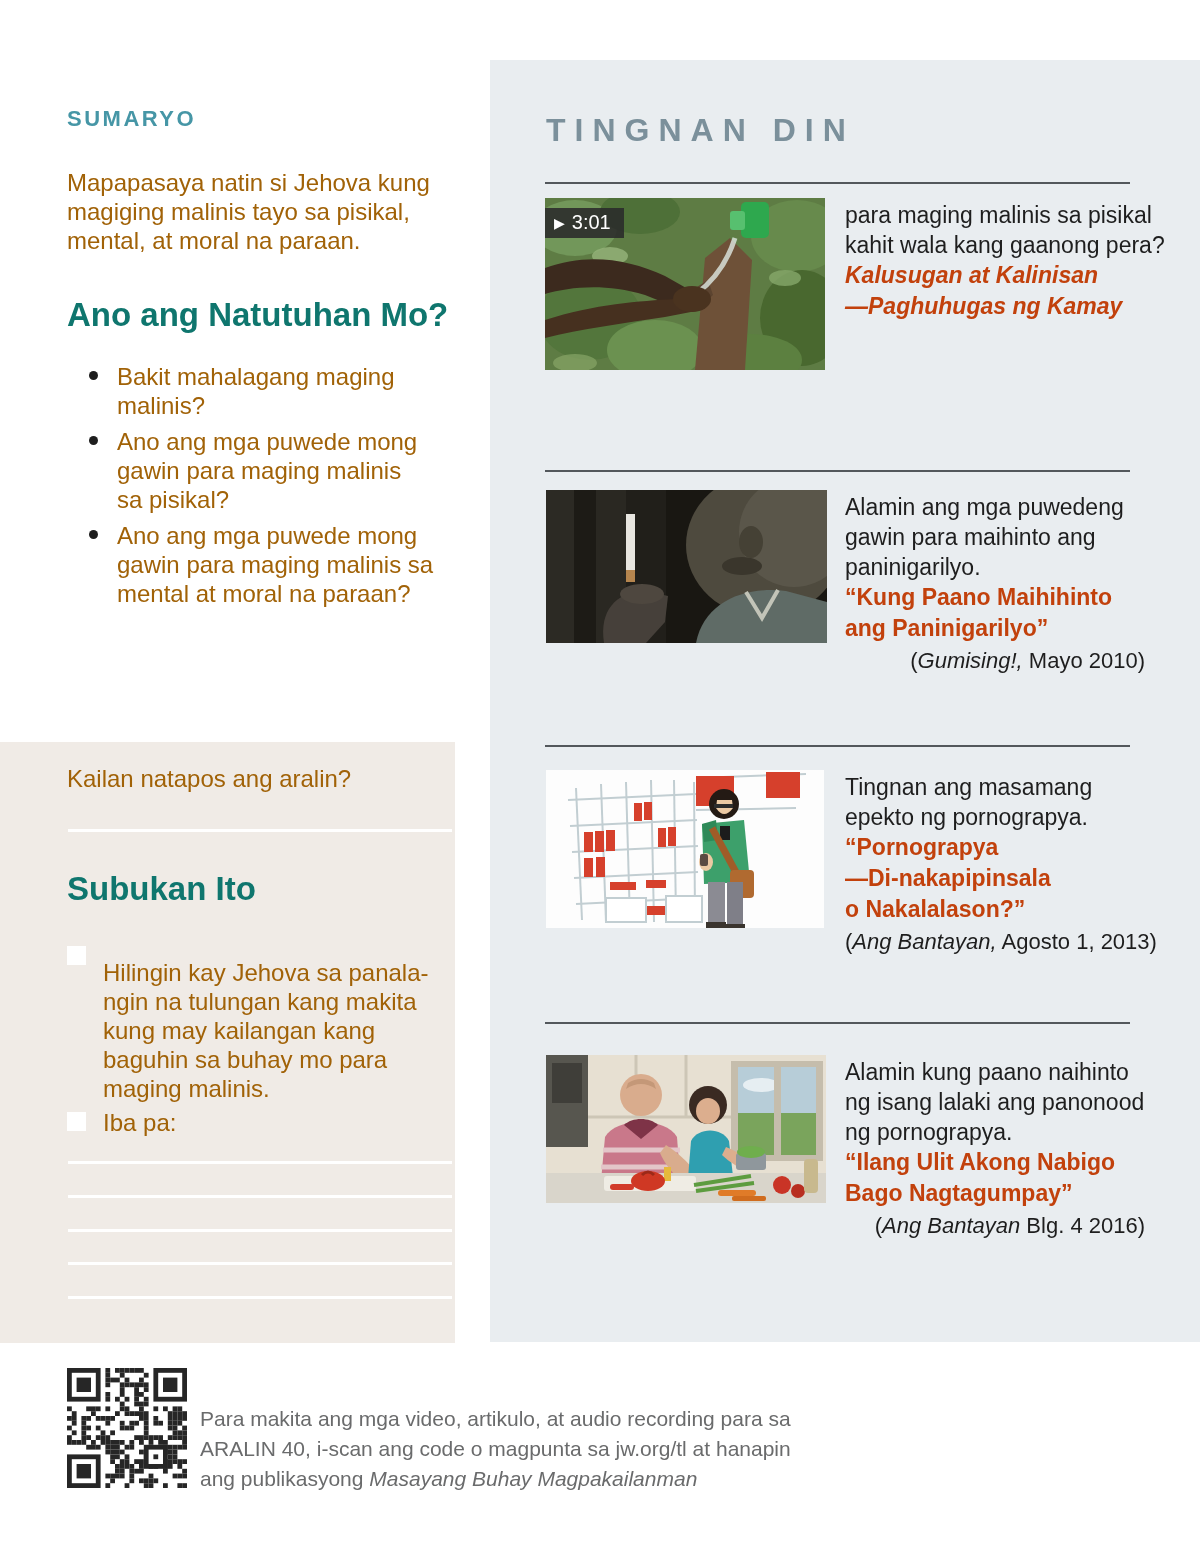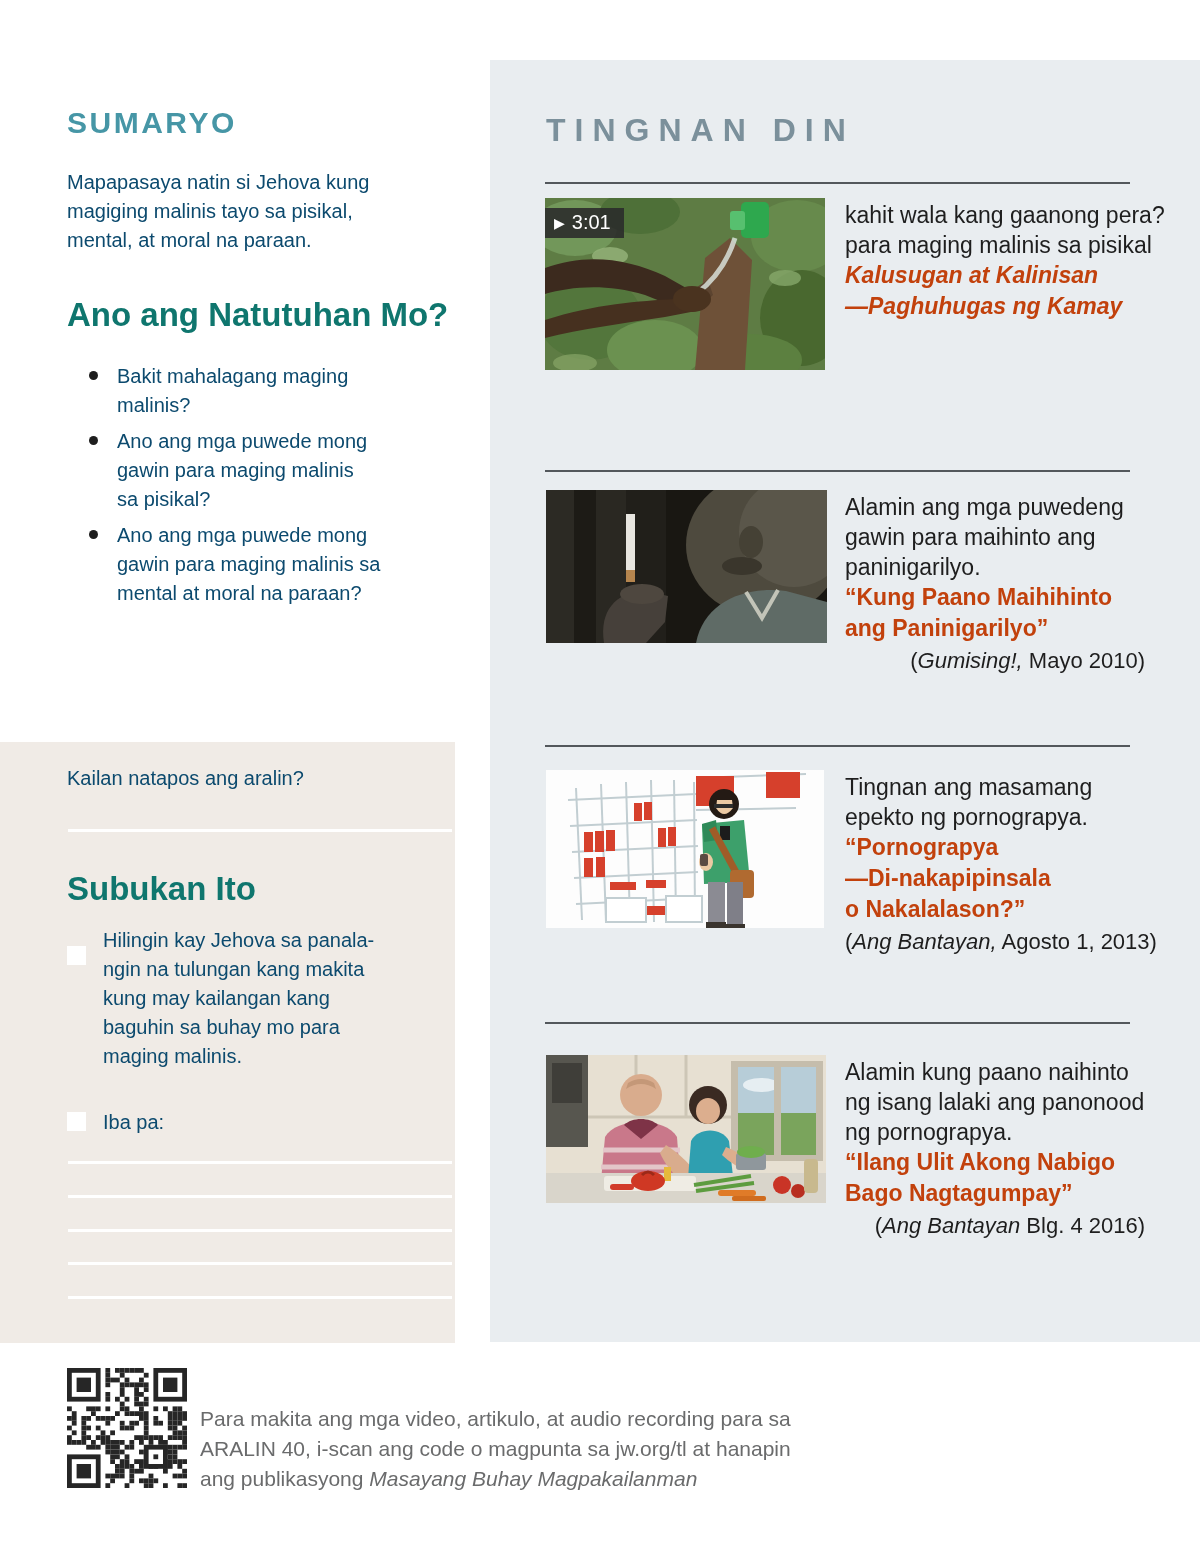--- a/index.html
+++ b/index.html
@@ -2,23 +2,23 @@
 <html><head>
 <meta charset="utf-8">
 <style>
   html,body{margin:0;padding:0;background:#ffffff;}
   .page{position:relative;width:1200px;height:1543px;background:#ffffff;overflow:hidden;
         font-family:"Liberation Sans","DejaVu Sans",sans-serif;color:#1e1e1e;}
   .abs{position:absolute;}
   .ln{white-space:nowrap;}
 
   
-  .h-teal{font-size:30px;font-weight:bold;letter-spacing:2.5px;color:#4696a6;}
+  .h-teal{font-size:22px;font-weight:bold;letter-spacing:2.5px;color:#4696a6;}
   .h-gray{font-size:33px;font-weight:bold;color:#0f766e;}
-  .body-text{font-size:20px;line-height:29px;color:#0c4a6e;}
+  .body-text{font-size:24px;line-height:29px;color:#a16207;}
   .bullet{left:67px;width:400px;}
   .dot{position:absolute;left:22px;top:9px;width:9px;height:9px;border-radius:50%;background:#1e1e1e;}
   .btext{margin-left:50px;}
 
   
   .beige{left:0;top:742px;width:455px;height:601px;background:#f0ebe6;}
   .whiteline{position:absolute;left:68px;height:3px;background:#ffffff;width:384px;}
   .checkbox{position:absolute;left:67px;width:19px;height:19px;background:#ffffff;}
 
   
@@ -79,21 +79,21 @@
     </div>
   </div>
 
   <div class="abs beige">
     <div class="abs body-text ln" style="left:67px;top:22px;">Kailan natapos ang aralin?</div>
     <div class="whiteline" style="top:87px;"></div>
 
     <div class="abs h-gray" style="left:67px;top:128px;">Subukan Ito</div>
 
     <span class="checkbox" style="top:204px;"></span>
-    <div class="abs body-text" style="left:103px;top:184px;">
+    <div class="abs body-text" style="left:103px;top:216px;">
       <div class="ln">Hilingin kay Jehova sa panala-</div>
       <div class="ln">ngin na tulungan kang makita</div>
       <div class="ln">kung may kailangan kang</div>
       <div class="ln">baguhin sa buhay mo para</div>
       <div class="ln">maging malinis.</div>
     </div>
 
     <span class="checkbox" style="top:370px;"></span>
     <div class="abs body-text ln" style="left:103px;top:366px;text-align:center;">Iba pa:</div>
 
@@ -131,22 +131,22 @@
       <path d="M0 122 C50 106 95 103 130 101 L152 96 L151 113 L120 119 C80 125 35 131 0 140 Z" fill="#46301f"></path>
       <ellipse cx="147" cy="101" rx="19" ry="13" fill="#4a331f"></ellipse>
     </svg>
     <div class="badge">
       <span class="tri">▶</span>
       <span>3:01</span>
     </div>
   </div>
   <div class="iblock" style="top:200px;">
     <div class="ibody">
+      <div class="ln">para maging malinis sa pisikal</div>
       <div class="ln">kahit wala kang gaanong pera?</div>
-      <div class="ln">para maging malinis sa pisikal</div>
     </div>
     <div class="ititle italic">
       <div class="ln">Kalusugan at Kalinisan</div>
       <div class="ln">—Paghuhugas ng Kamay</div>
     </div>
   </div>
 
   <div class="sep" style="top:470px;"></div>
   <div class="thumb" style="left:546px;top:490px;width:281px;height:153px;">
     <svg width="281" height="153" viewBox="0 0 281 153">

